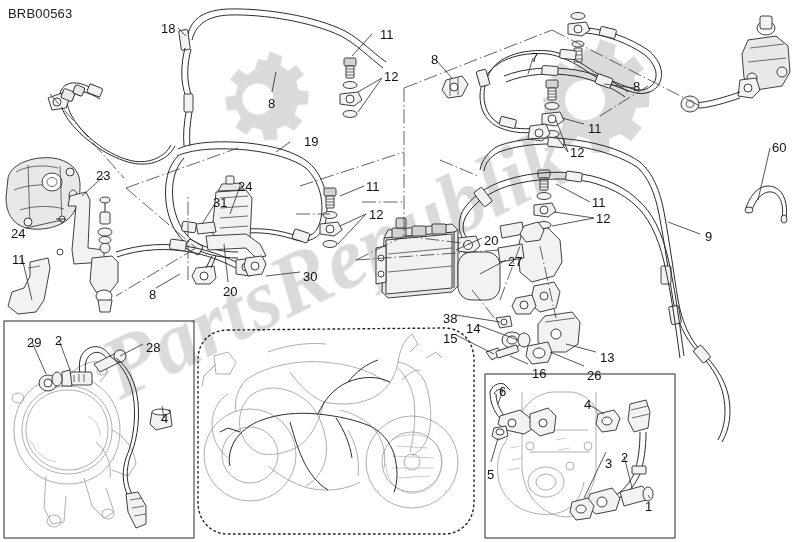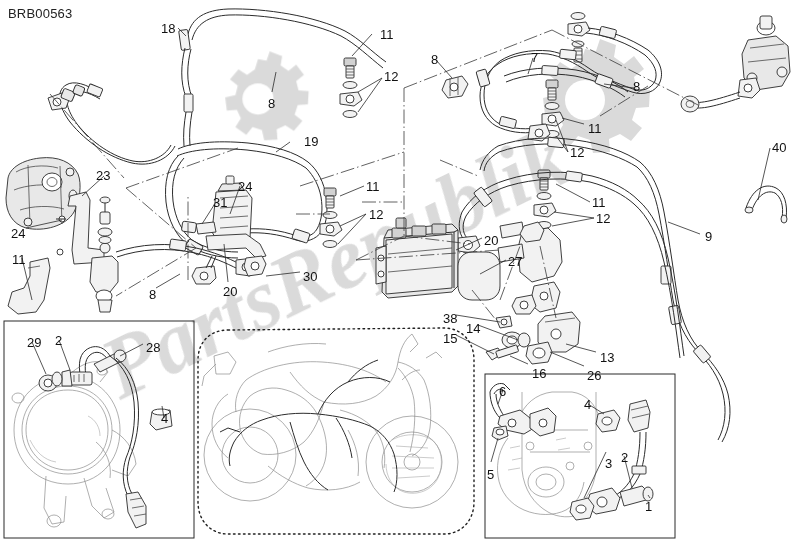--- a/index.html
+++ b/index.html
@@ -569,21 +569,21 @@
     <span class="callout" style="left:161px;top:22px">18</span>
     <span class="callout" style="left:380px;top:28px">11</span>
     <span class="callout" style="left:268px;top:97px">8</span>
     <span class="callout" style="left:384px;top:70px">12</span>
     <span class="callout" style="left:431px;top:53px">8</span>
     <span class="callout" style="left:531px;top:51px">7</span>
     <span class="callout" style="left:633px;top:80px">8</span>
     <span class="callout" style="left:588px;top:122px">11</span>
     <span class="callout" style="left:304px;top:135px">19</span>
     <span class="callout" style="left:570px;top:146px">12</span>
-    <span class="callout" style="left:772px;top:141px">40</span>
+    <span class="callout" style="left:772px;top:141px">60</span>
     <span class="callout" style="left:96px;top:169px">23</span>
     <span class="callout" style="left:366px;top:180px">11</span>
     <span class="callout" style="left:592px;top:196px">11</span>
     <span class="callout" style="left:238px;top:180px">24</span>
     <span class="callout" style="left:213px;top:196px">31</span>
     <span class="callout" style="left:369px;top:208px">12</span>
     <span class="callout" style="left:596px;top:212px">12</span>
     <span class="callout" style="left:11px;top:227px">24</span>
     <span class="callout" style="left:484px;top:234px">20</span>
     <span class="callout" style="left:705px;top:230px">9</span>

